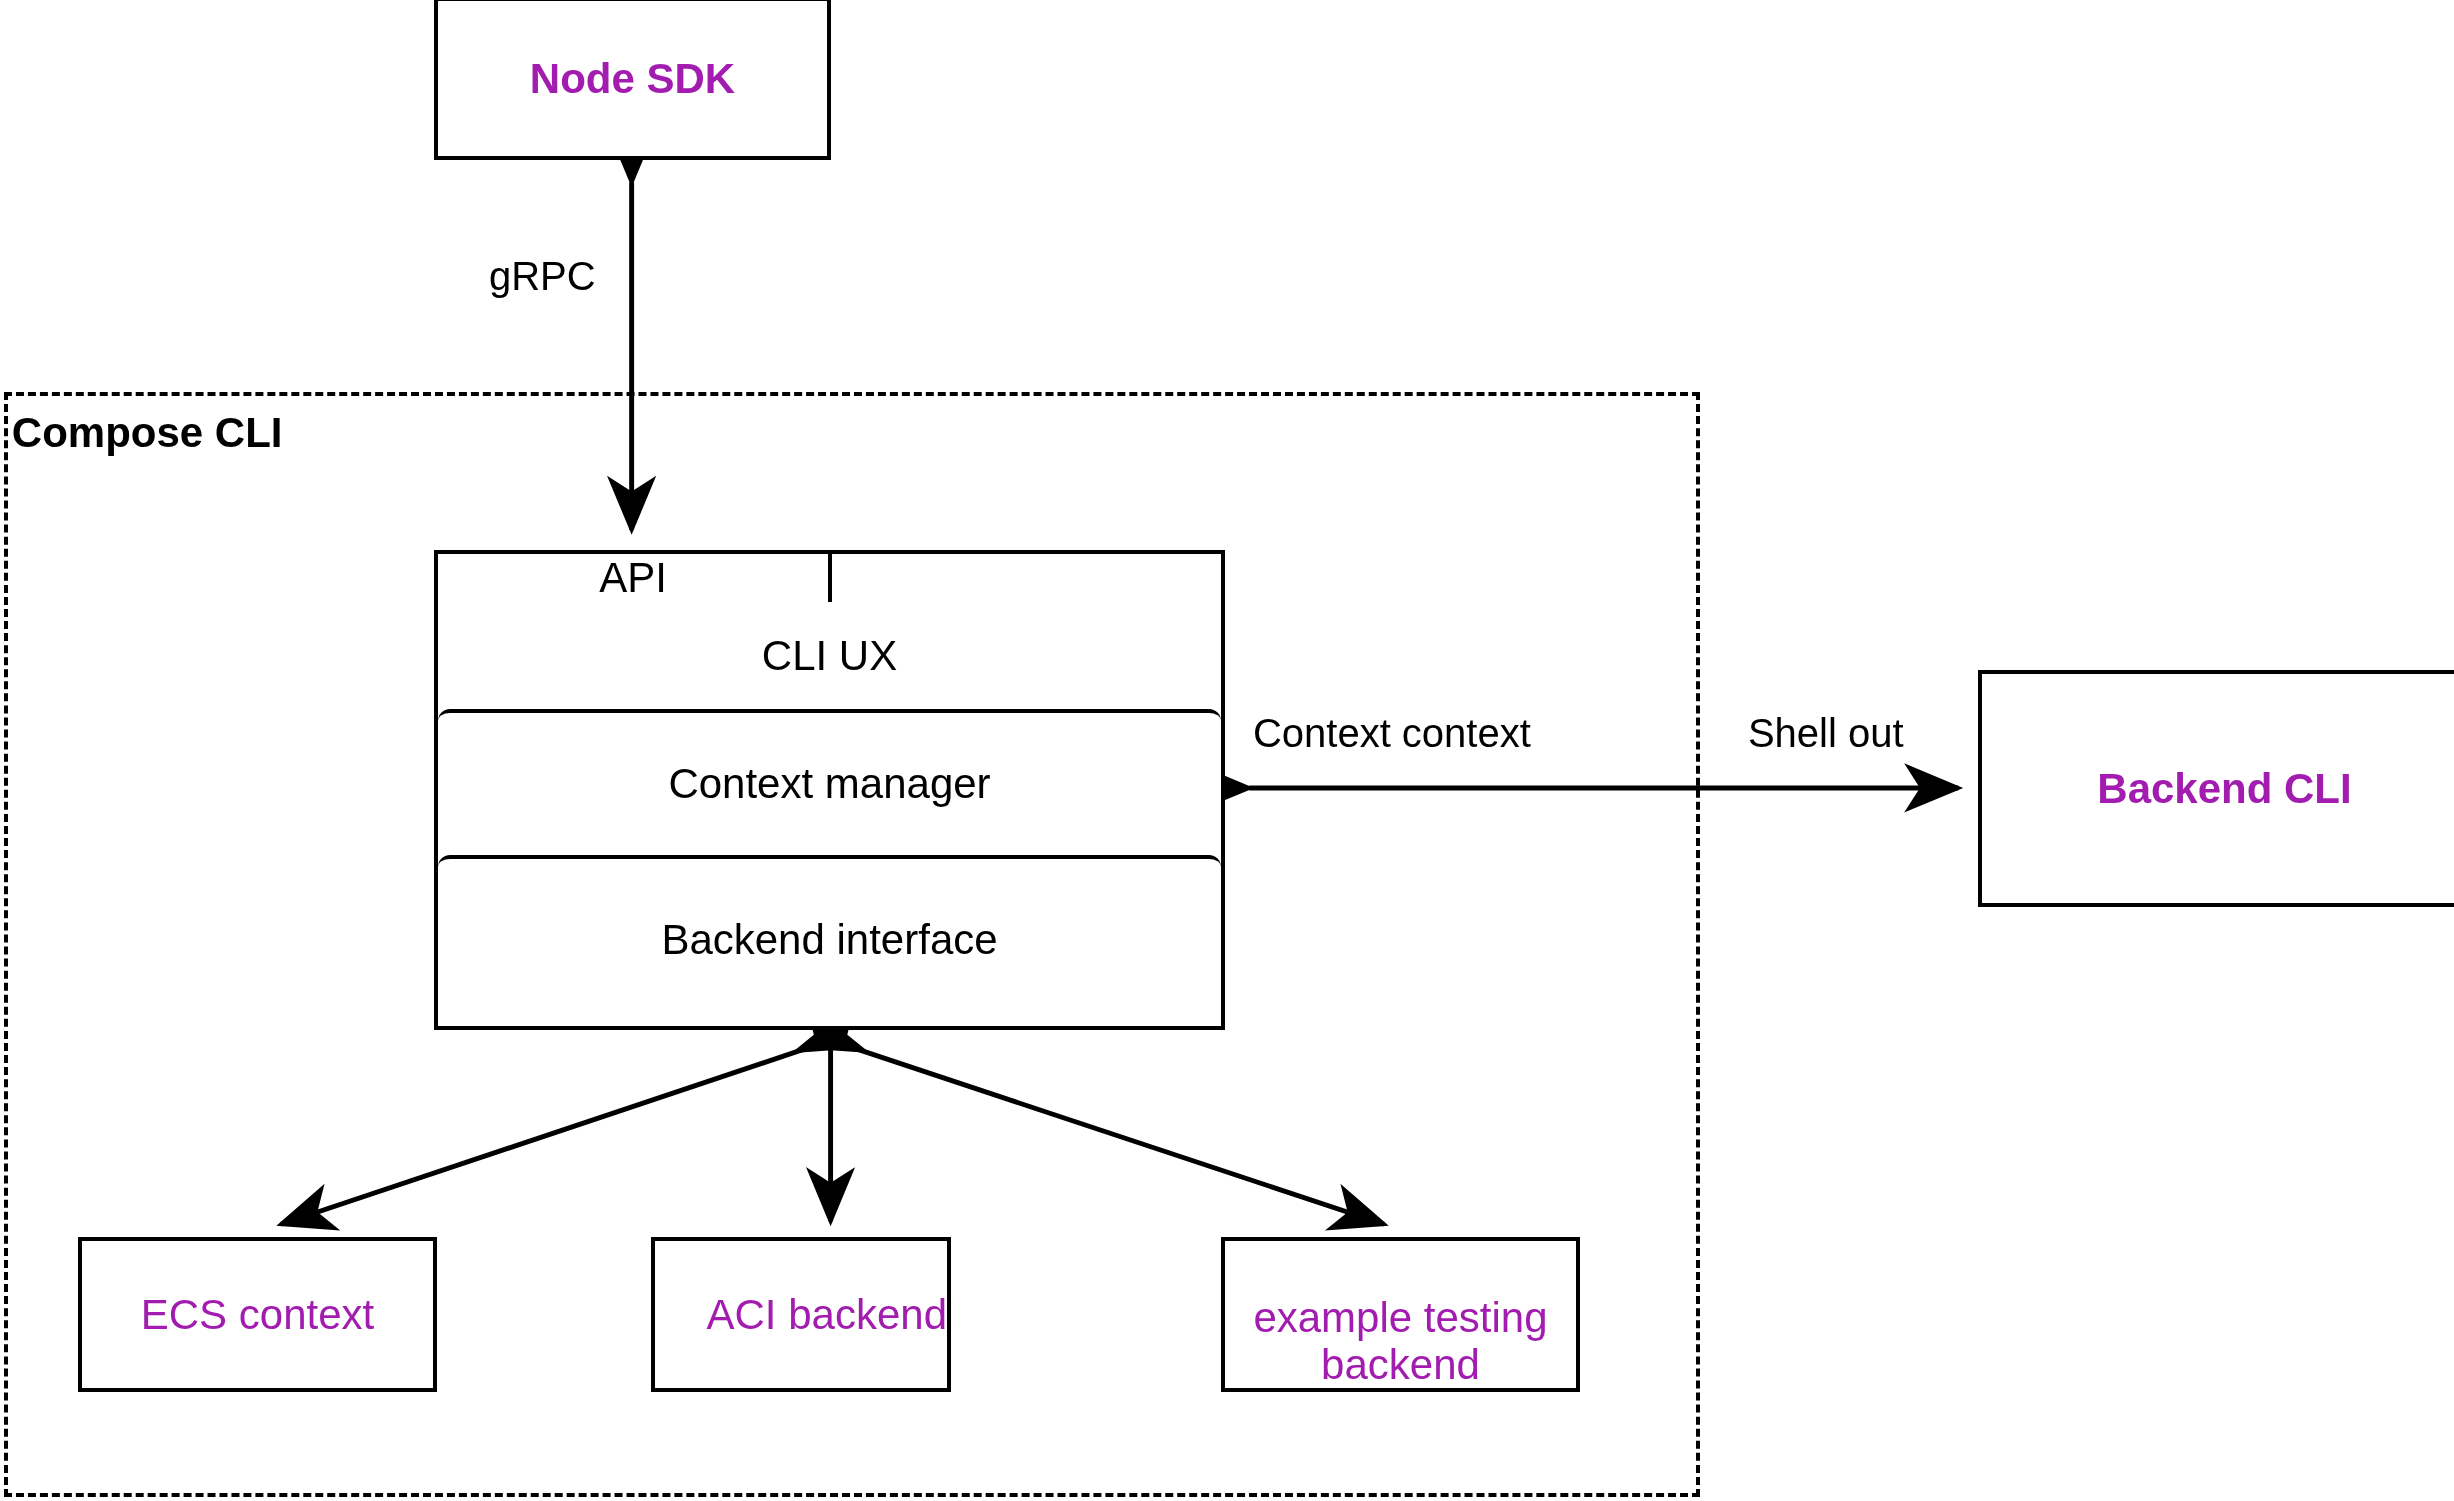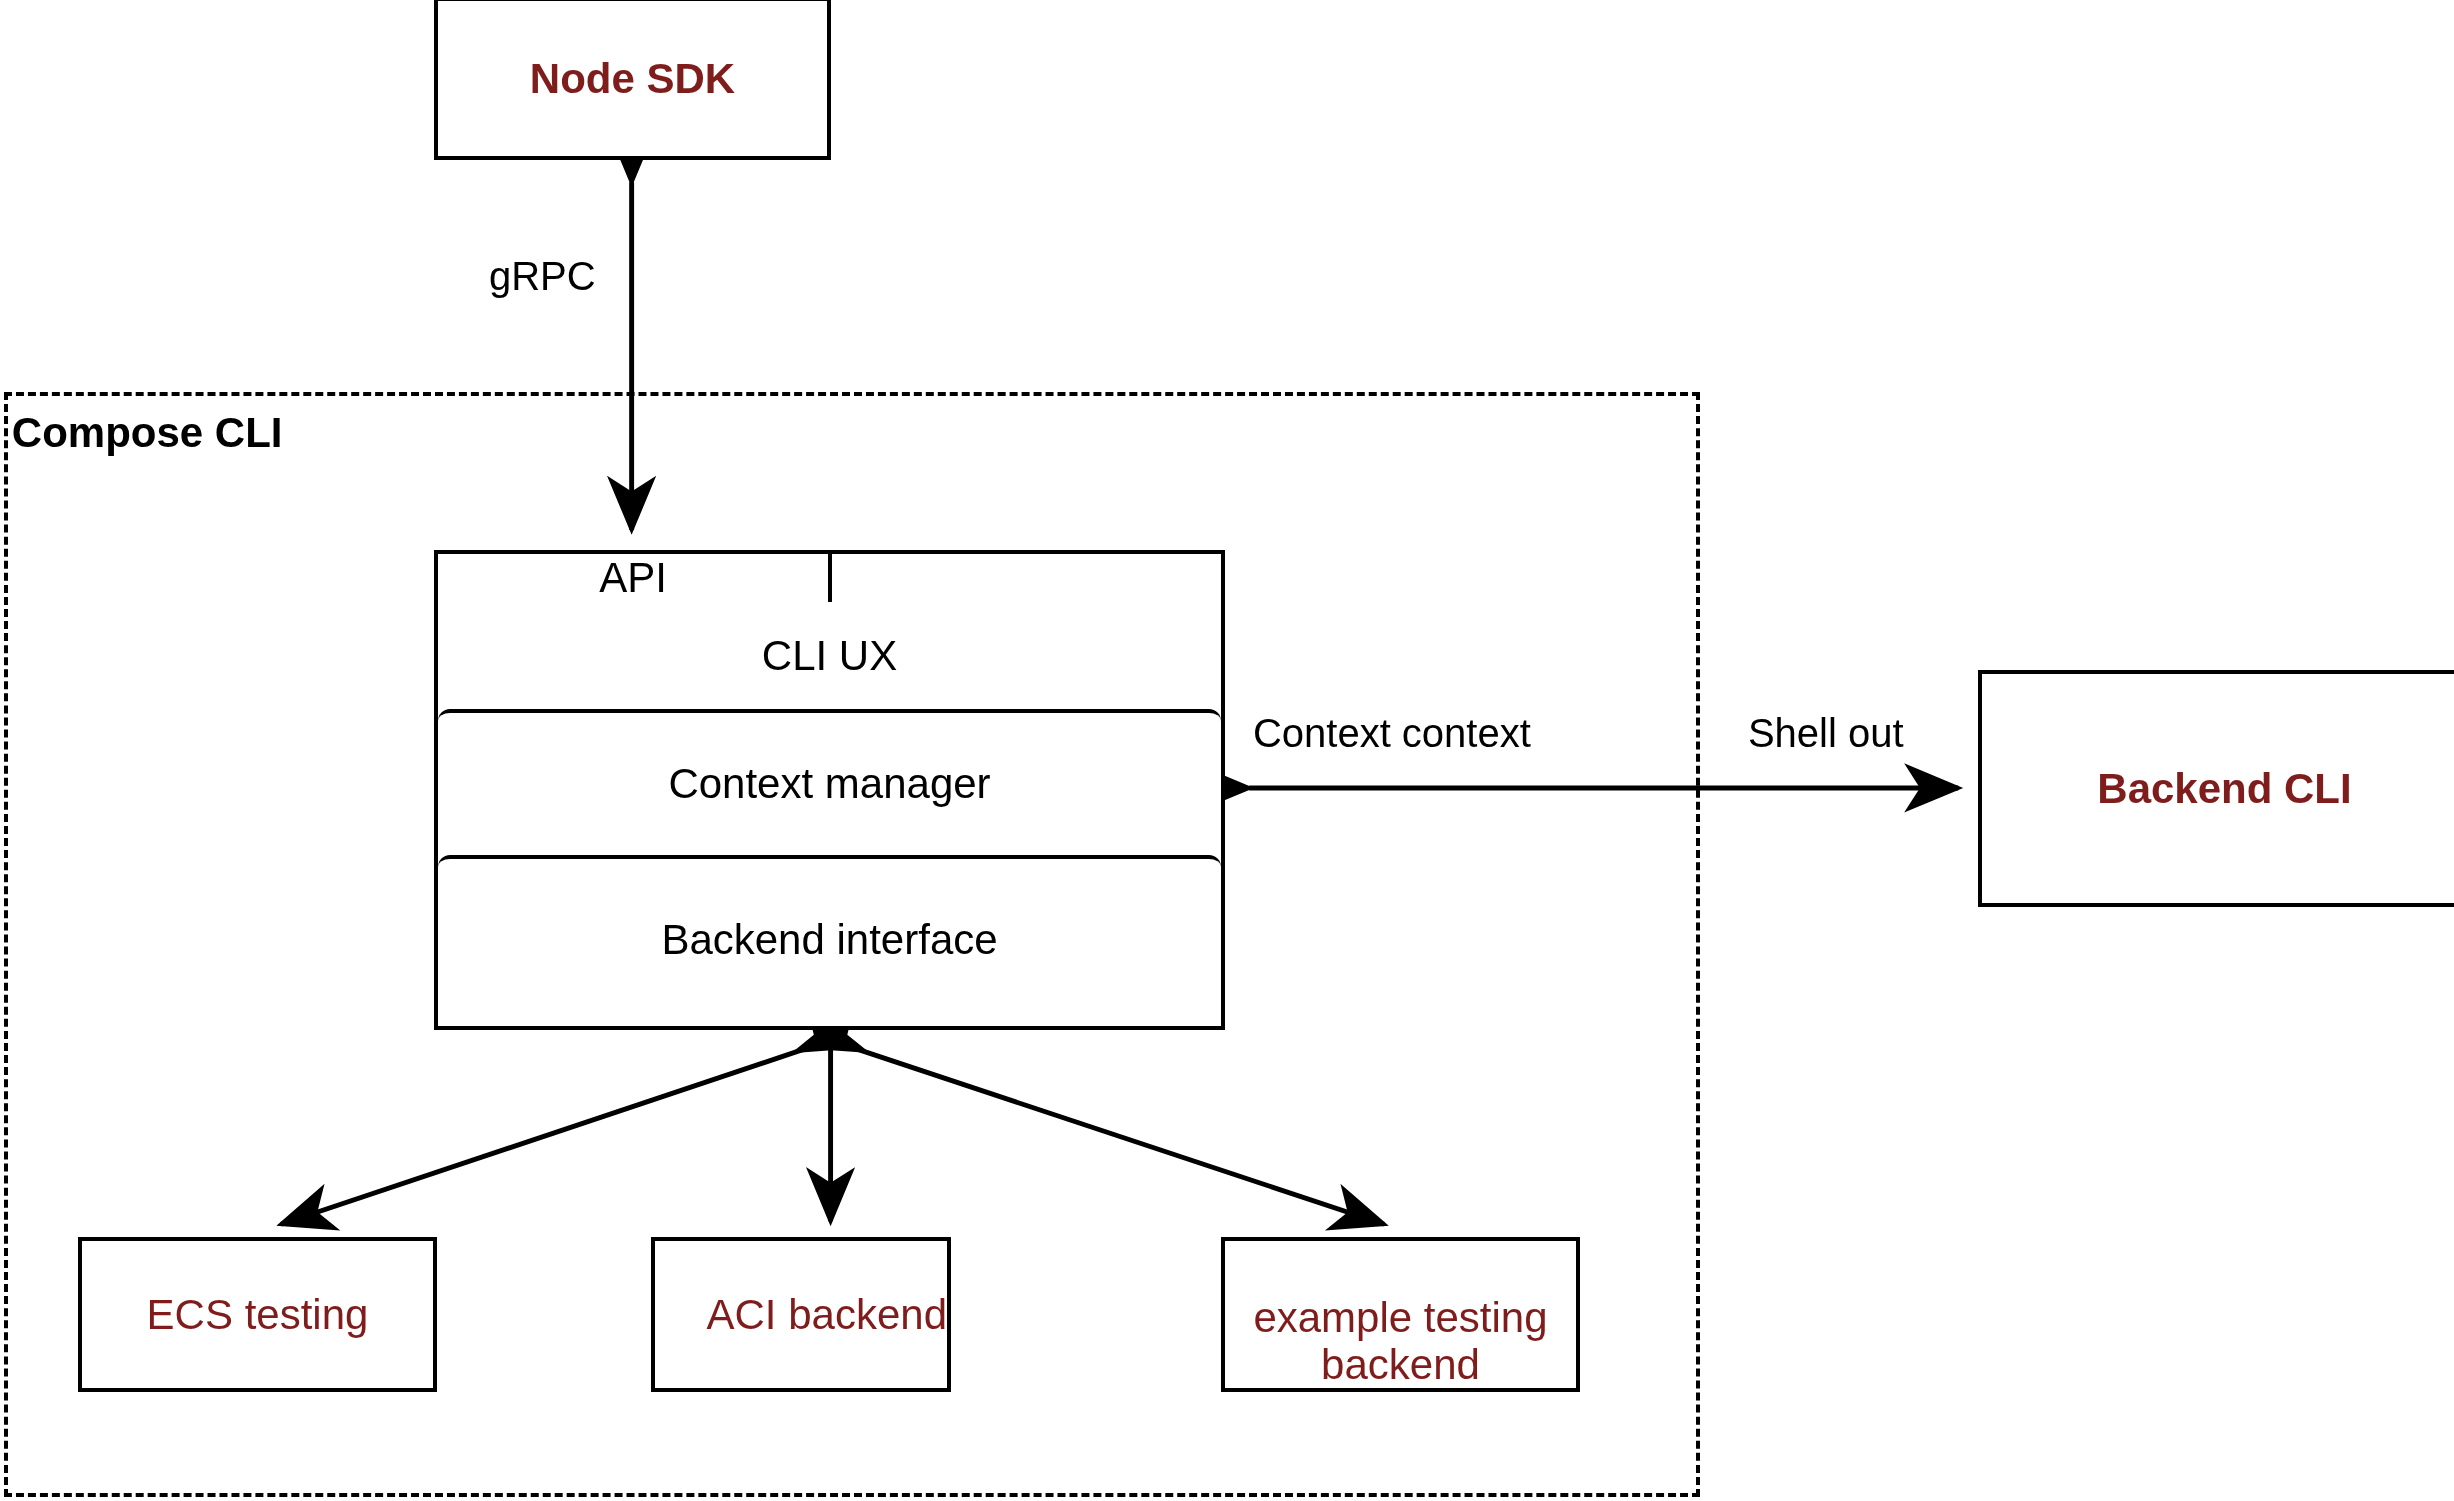--- a/index.html
+++ b/index.html
@@ -30,21 +30,21 @@
     border: 4.9px solid #000000;
     background: #ffffff;
     display: flex;
     align-items: center;
     justify-content: center;
     text-align: center;
   }
   .node-label {
     font-size: 42px;
     line-height: 1.12;
-    color: #7f1d1d;
+    color: #a21caf;
     white-space: pre-line;
   }
   .node-label.bold {
     font-weight: bold;
   }
   .stack {
     position: absolute;
     box-sizing: border-box;
     border: 4.9px solid #000000;
     background: #ffffff;
@@ -140,21 +140,21 @@
 
   <div class="edge-label" style="left:1249px; top:711px;">Context context</div>
 
   <div class="edge-label" style="left:1744px; top:711px;">Shell out</div>
 
   <div class="node-box" style="left:1978px; top:670px; width:493px; height:237px;">
     <span class="node-label bold">Backend CLI</span>
   </div>
 
   <div class="node-box" style="left:78px; top:1237px; width:359px; height:155px;">
-    <span class="node-label">ECS testing</span>
+    <span class="node-label">ECS context</span>
   </div>
 
   <div class="node-box" style="left:651px; top:1237px; width:300px; height:155px;justify-content:flex-end;">
     <span class="node-label">ACI backend</span>
   </div>
 
   <div class="node-box" style="left:1221px; top:1237px; width:359px; height:155px;align-items:flex-end;">
     <span class="node-label">example testing
 backend</span>
   </div>

